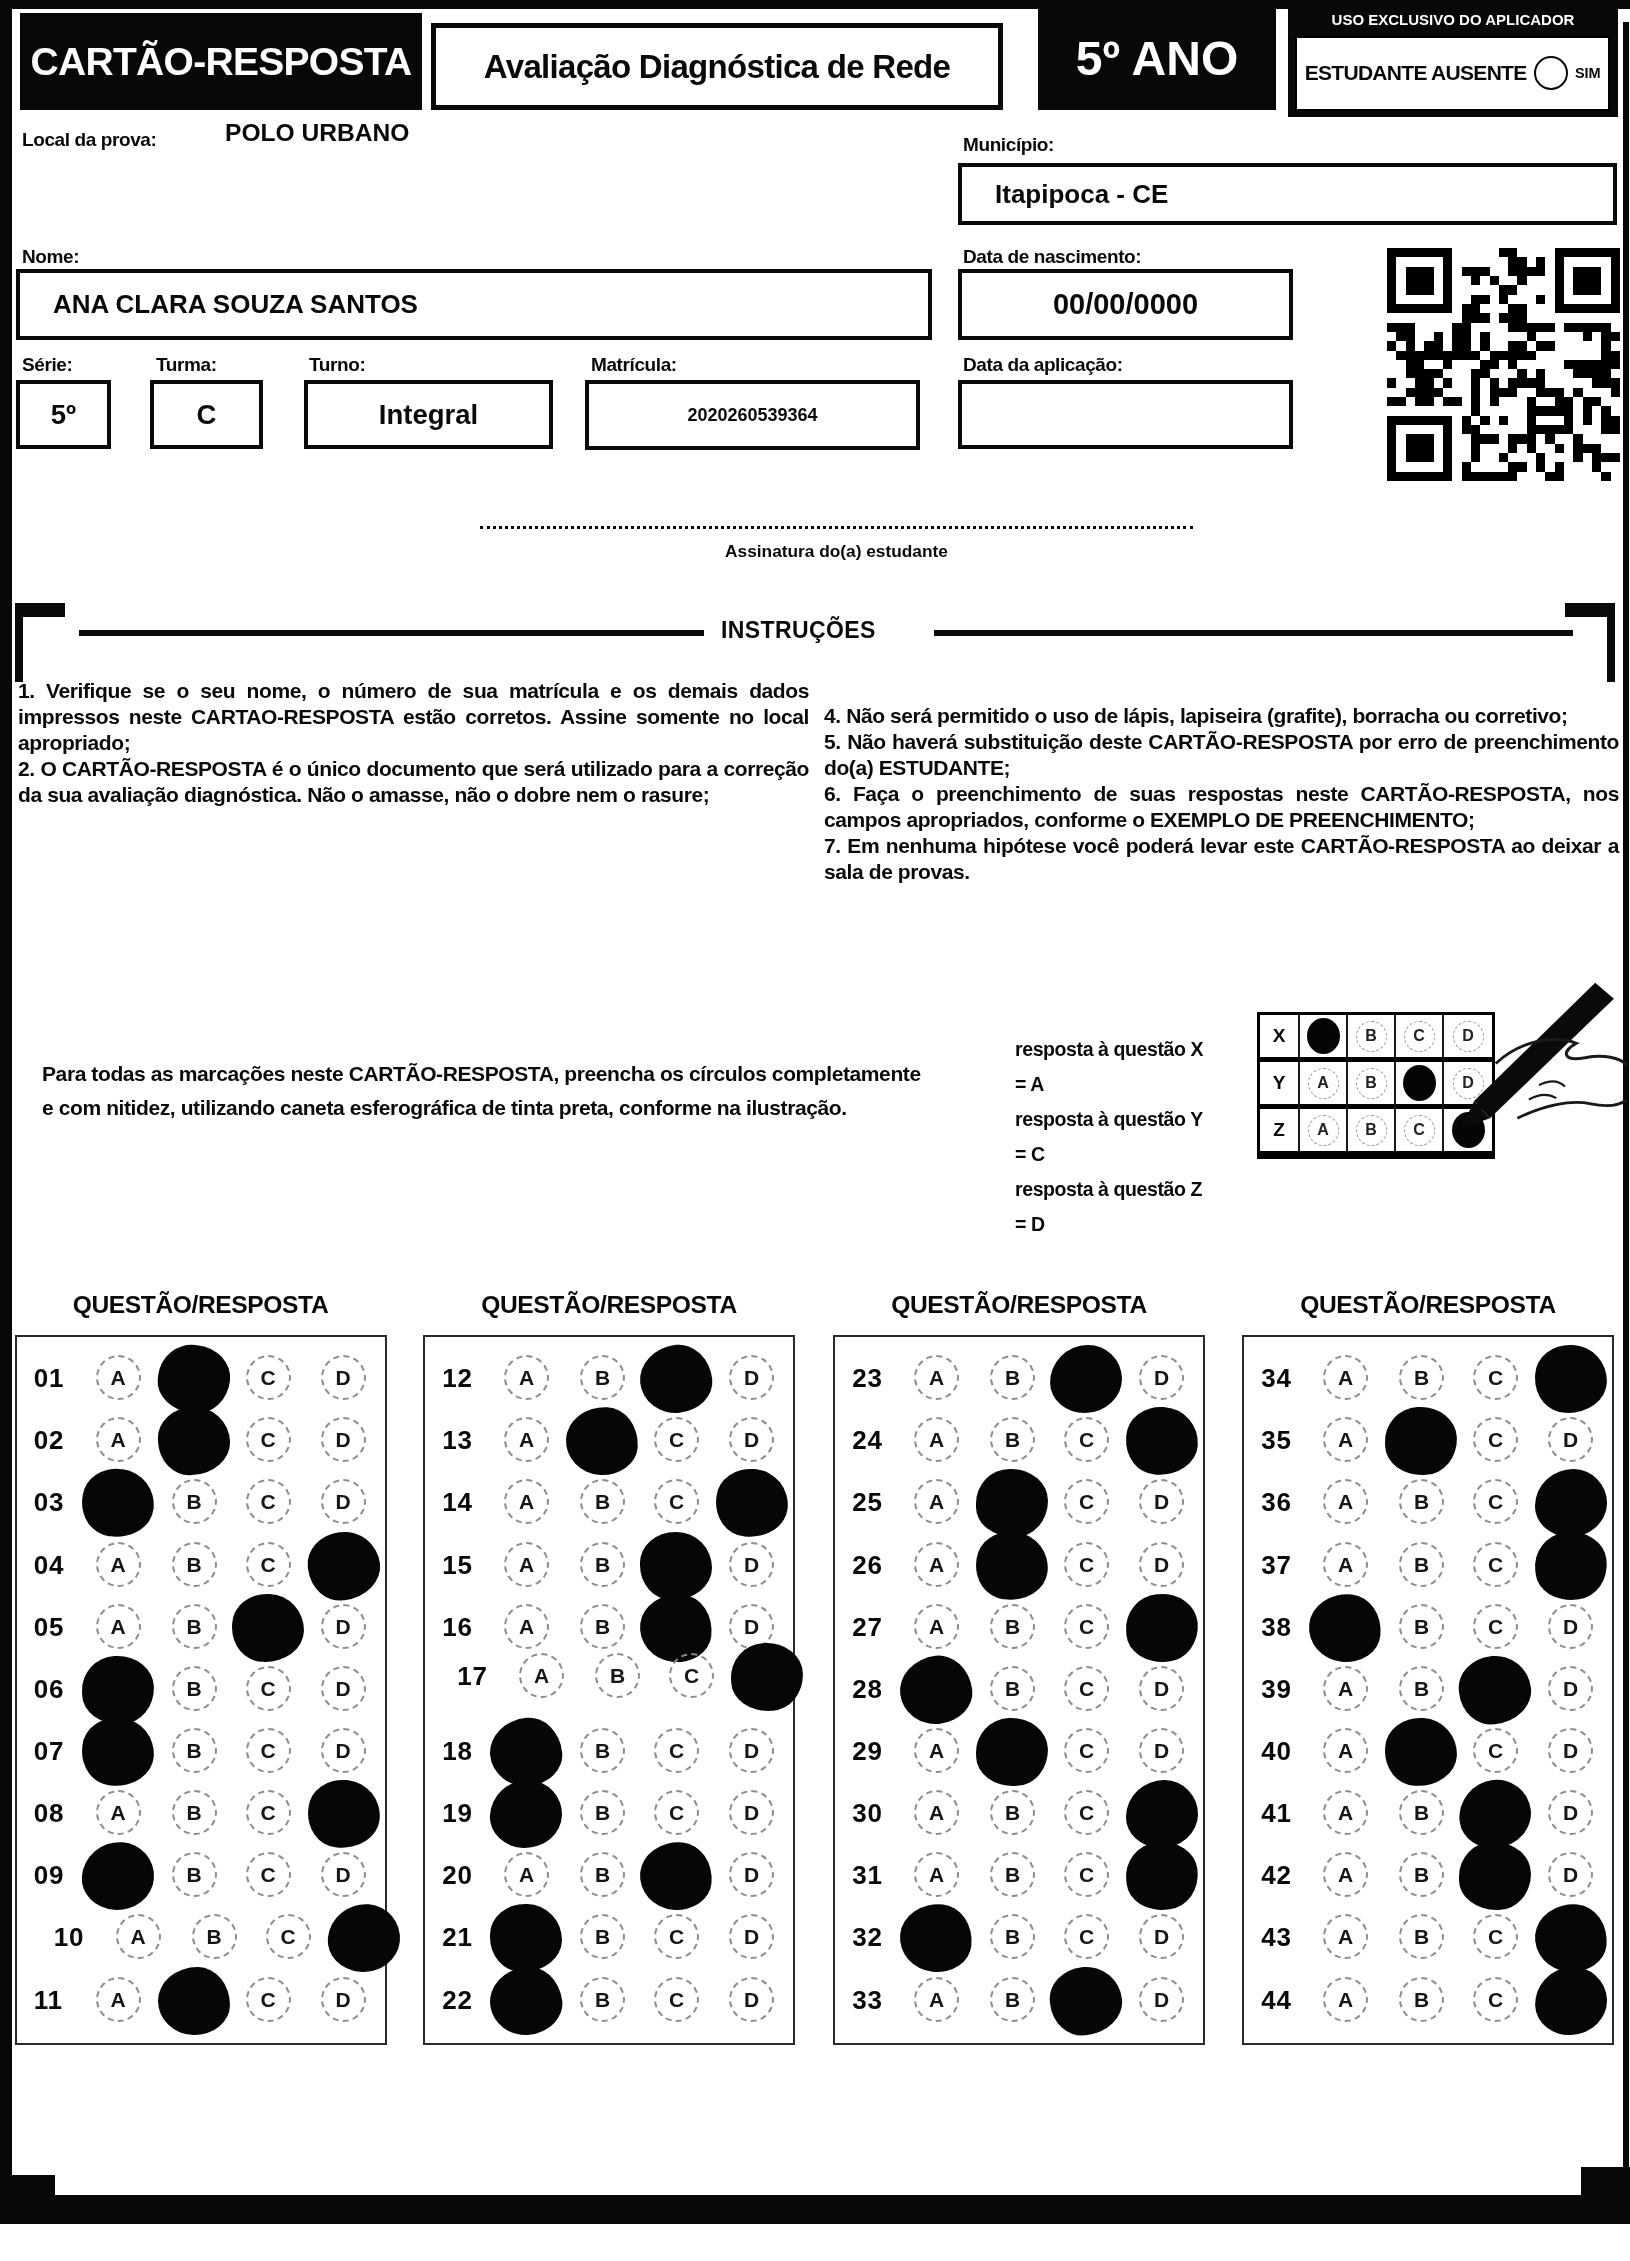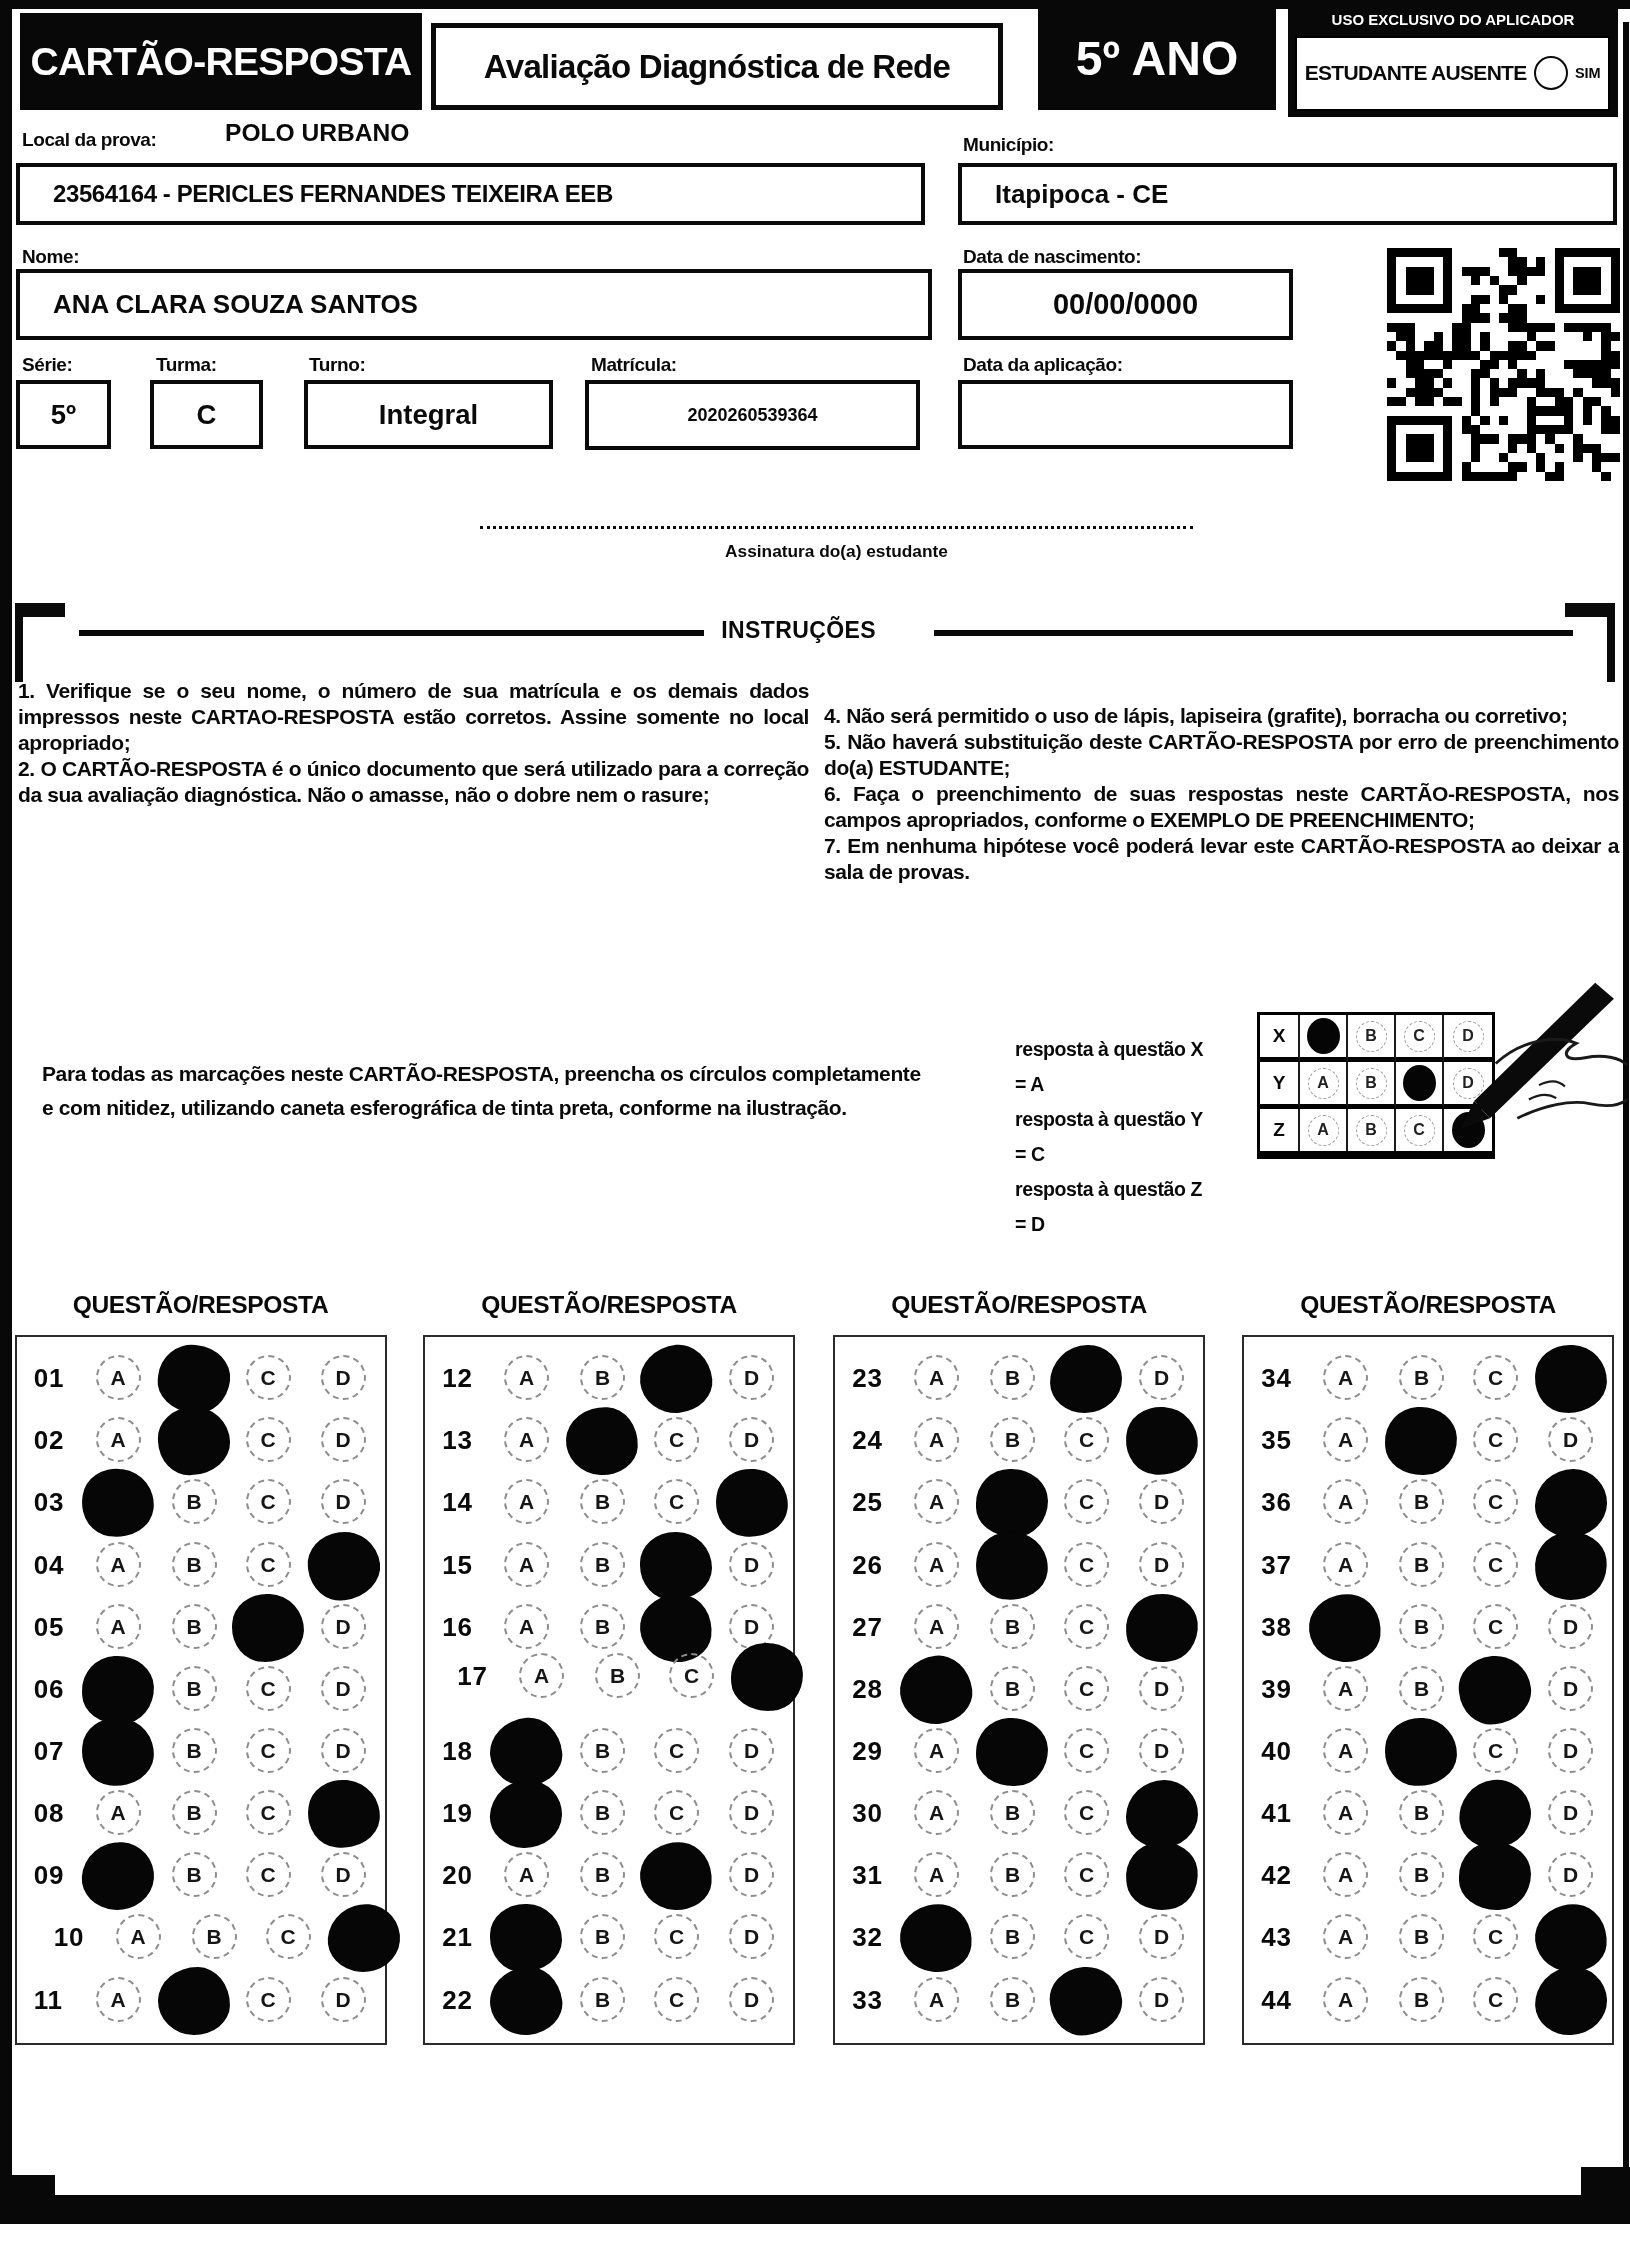--- a/index.html
+++ b/index.html
@@ -76,23 +76,20 @@
     <div class="uso-label">USO EXCLUSIVO DO APLICADOR</div>
     <div class="uso-inner">
       <span class="txt">ESTUDANTE AUSENTE</span>
       <span class="circle-opt"></span>
       <span class="sim">SIM</span>
     </div>
   </div>
 
   <div class="abs lbl" style="left:22px;top:129px;">Local da prova:</div>
   <div class="abs val" style="left:225px;top:119px;font-size:24.6px;">POLO URBANO</div>
-  <div class="abs fieldbox padL" style="left:16px;top:163px;width:909px;height:62px;font-size:24px;letter-spacing:-0.4px;">
-    <span>23564164 - PERICLES FERNANDES TEIXEIRA EEB</span>
-  </div>
   <div class="abs lbl" style="left:963px;top:134px;">Município:</div>
   <div class="abs fieldbox padL" style="left:958px;top:163px;width:659px;height:62px;font-size:26px;">
     <span>Itapipoca - CE</span>
   </div>
 
   <div class="abs lbl" style="left:22px;top:246px;">Nome:</div>
   <div class="abs fieldbox padL" style="left:16px;top:269px;width:916px;height:71px;font-size:26px;">
     <span>ANA CLARA SOUZA SANTOS</span>
   </div>
   <div class="abs lbl" style="left:963px;top:246px;">Data de nascimento:</div>
@@ -343,21 +340,21 @@
       <span></span>
     </div>
 
   <div class="abs dotline" style="left:480px;top:526px;width:713px;height:0;"></div>
   <div class="abs val" style="left:480px;top:541px;width:713px;text-align:center;font-size:17.3px;">Assinatura do(a) estudante</div>
 
   <div class="abs bracket-l" style="left:14.5px;top:603px;"></div>
   <div class="abs bracket-r" style="left:1565px;top:603px;"></div>
 
   <div class="abs hline" style="left:79px;top:630px;width:625px;"></div>
-  <div class="abs instr-title" style="left:681px;top:617px;width:195px;text-align:right;">INSTRUÇÕES</div>
+  <div class="abs instr-title" style="left:721px;top:617px;width:195px;text-align:left;">INSTRUÇÕES</div>
   <div class="abs hline" style="left:934px;top:630px;width:639px;"></div>
 
   <div class="abs instr-col" id="instr-left" style="left:18px;top:678px;width:791px;">
       <p>1. Verifique se o seu nome, o número de sua matrícula e os demais dados impressos neste CARTAO-RESPOSTA estão corretos. Assine somente no local apropriado;</p>
       <p>2. O CARTÃO-RESPOSTA é o único documento que será utilizado para a correção da sua avaliação diagnóstica. Não o amasse, não o dobre nem o rasure;</p>
     </div>
   <div class="abs instr-col" id="instr-right" style="left:824px;top:703px;width:795px;">
       <p>4. Não será permitido o uso de lápis, lapiseira (grafite), borracha ou corretivo;</p>
       <p>5. Não haverá substituição deste CARTÃO-RESPOSTA por erro de preenchimento do(a) ESTUDANTE;</p>
       <p>6. Faça o preenchimento de suas respostas neste CARTÃO-RESPOSTA, nos campos apropriados, conforme o EXEMPLO DE PREENCHIMENTO;</p>

